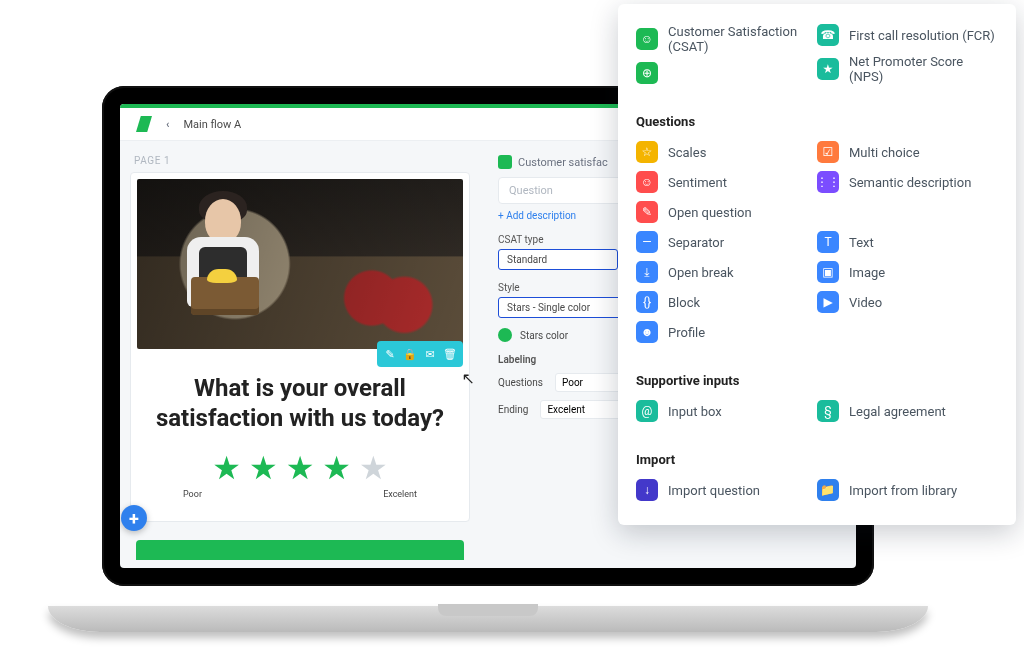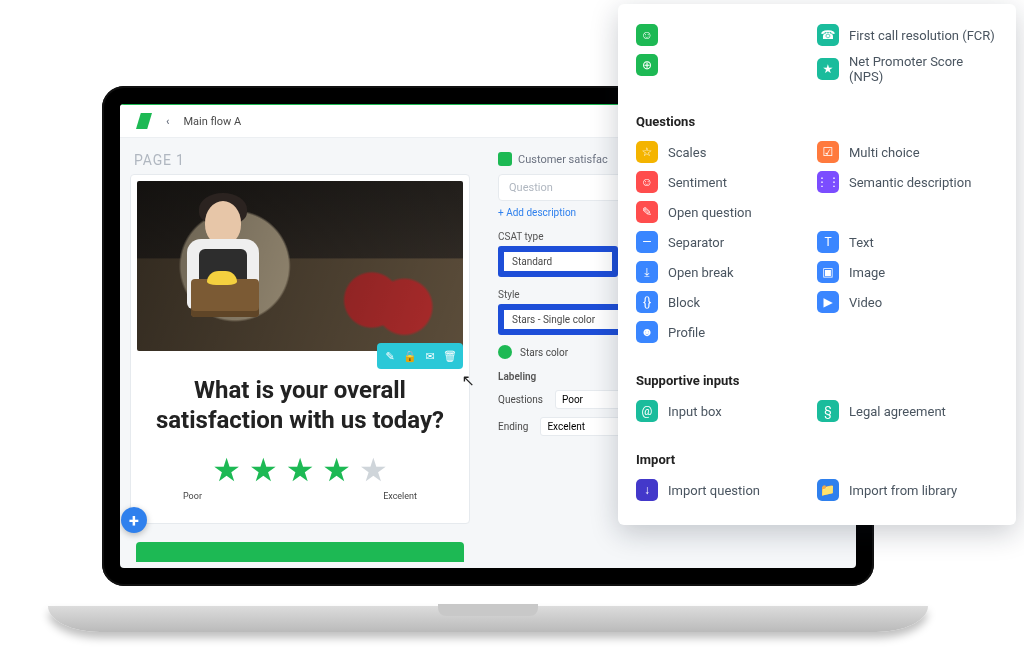--- a/index.html
+++ b/index.html
@@ -63,21 +63,21 @@
   }
   .logo-glyph {
     width: 16px; height: 16px;
     background: #1db954;
     clip-path: polygon(30% 0, 100% 0, 70% 100%, 0 100%);
   }
   .chevron-left { font-weight: 700; color: #6b7280; }
   .crumb { color: #4a4a4a; }
 
   .app-body { flex: 1; display: flex; gap: 18px; padding: 10px 0 0 10px; }
-  .page-label { color:#b0b7c0; font-size:14px; letter-spacing:.06em; margin:4px 4px 6px; }
+  .page-label { color:#b0b7c0; font-size:10px; letter-spacing:.06em; margin:4px 4px 6px; }
   .left-col { flex: 0 0 340px; display:flex; flex-direction:column; }
   .right-col { flex: 1; padding: 0 10px; }
 
   .preview-card {
     background:#fff; border:1px solid #e6eaee; border-radius:4px;
     display:flex; flex-direction:column; position:relative;
   }
   .preview-image {
     height:170px; margin:6px; border-radius:2px;
     background:
@@ -121,21 +121,21 @@
     box-shadow:0 2px 6px rgba(0,0,0,.25);
   }
   .bottom-bar{ height:20px; background:#1db954; margin:18px 6px 6px; border-radius:4px 4px 0 0; }
 
   
   .cfg-header{ display:flex; align-items:center; gap:6px; color:#6b7280; margin-top:4px; }
   .cfg-header .ic{width:14px;height:14px;border-radius:3px;background:#1db954;}
   .cfg-box{ background:#fff; border:1px solid #e6eaee; border-radius:4px; padding:6px 10px; margin-top:8px; color:#b0b7c0;}
   .cfg-link{ color:#2f80ed; font-size:10px; margin-top:6px; display:inline-block;}
   .cfg-label{ margin-top:12px; font-size:10px; color:#555; }
-  .cfg-sel{ background:#fff;border:6px solid #1d4ed8;border-radius:3px;padding:4px 8px;margin-top:4px;font-size:10px;width:120px;}
+  .cfg-sel{ background:#fff;border:1px solid #1d4ed8;border-radius:3px;padding:4px 8px;margin-top:4px;font-size:10px;width:120px;}
   .color-row{display:flex;align-items:center;gap:8px;margin-top:10px;font-size:10px;}
   .swatch{width:14px;height:14px;border-radius:50%;background:#1db954;}
   .lbl-row{display:flex;align-items:center;gap:12px;margin-top:8px;font-size:10px;}
   .lbl-row input{border:1px solid #e6eaee;border-radius:3px;padding:3px 6px;font-size:10px;width:100px;}
 
   
   .panel {
     position:absolute;
     left:618px; top:4px;
     width:398px;
@@ -265,20 +265,21 @@
     <div class="laptop-notch"></div>
   </div>
 </div>
 
 <div class="panel">
 
   <div class="row2" id="metrics-grid">
       <div class="col">
         <div class="item">
           <span class="ic24 ic-green">☺</span>
+          <span class="lbl">Customer Satisfaction (CSAT)</span>
         </div>
         <div class="item">
           <span class="ic24 ic-green">⊕</span>
         </div>
       </div>
       <div class="col">
         <div class="item">
           <span class="ic24 ic-teal">☎</span>
           <span class="lbl">First call resolution (FCR)</span>
         </div>

